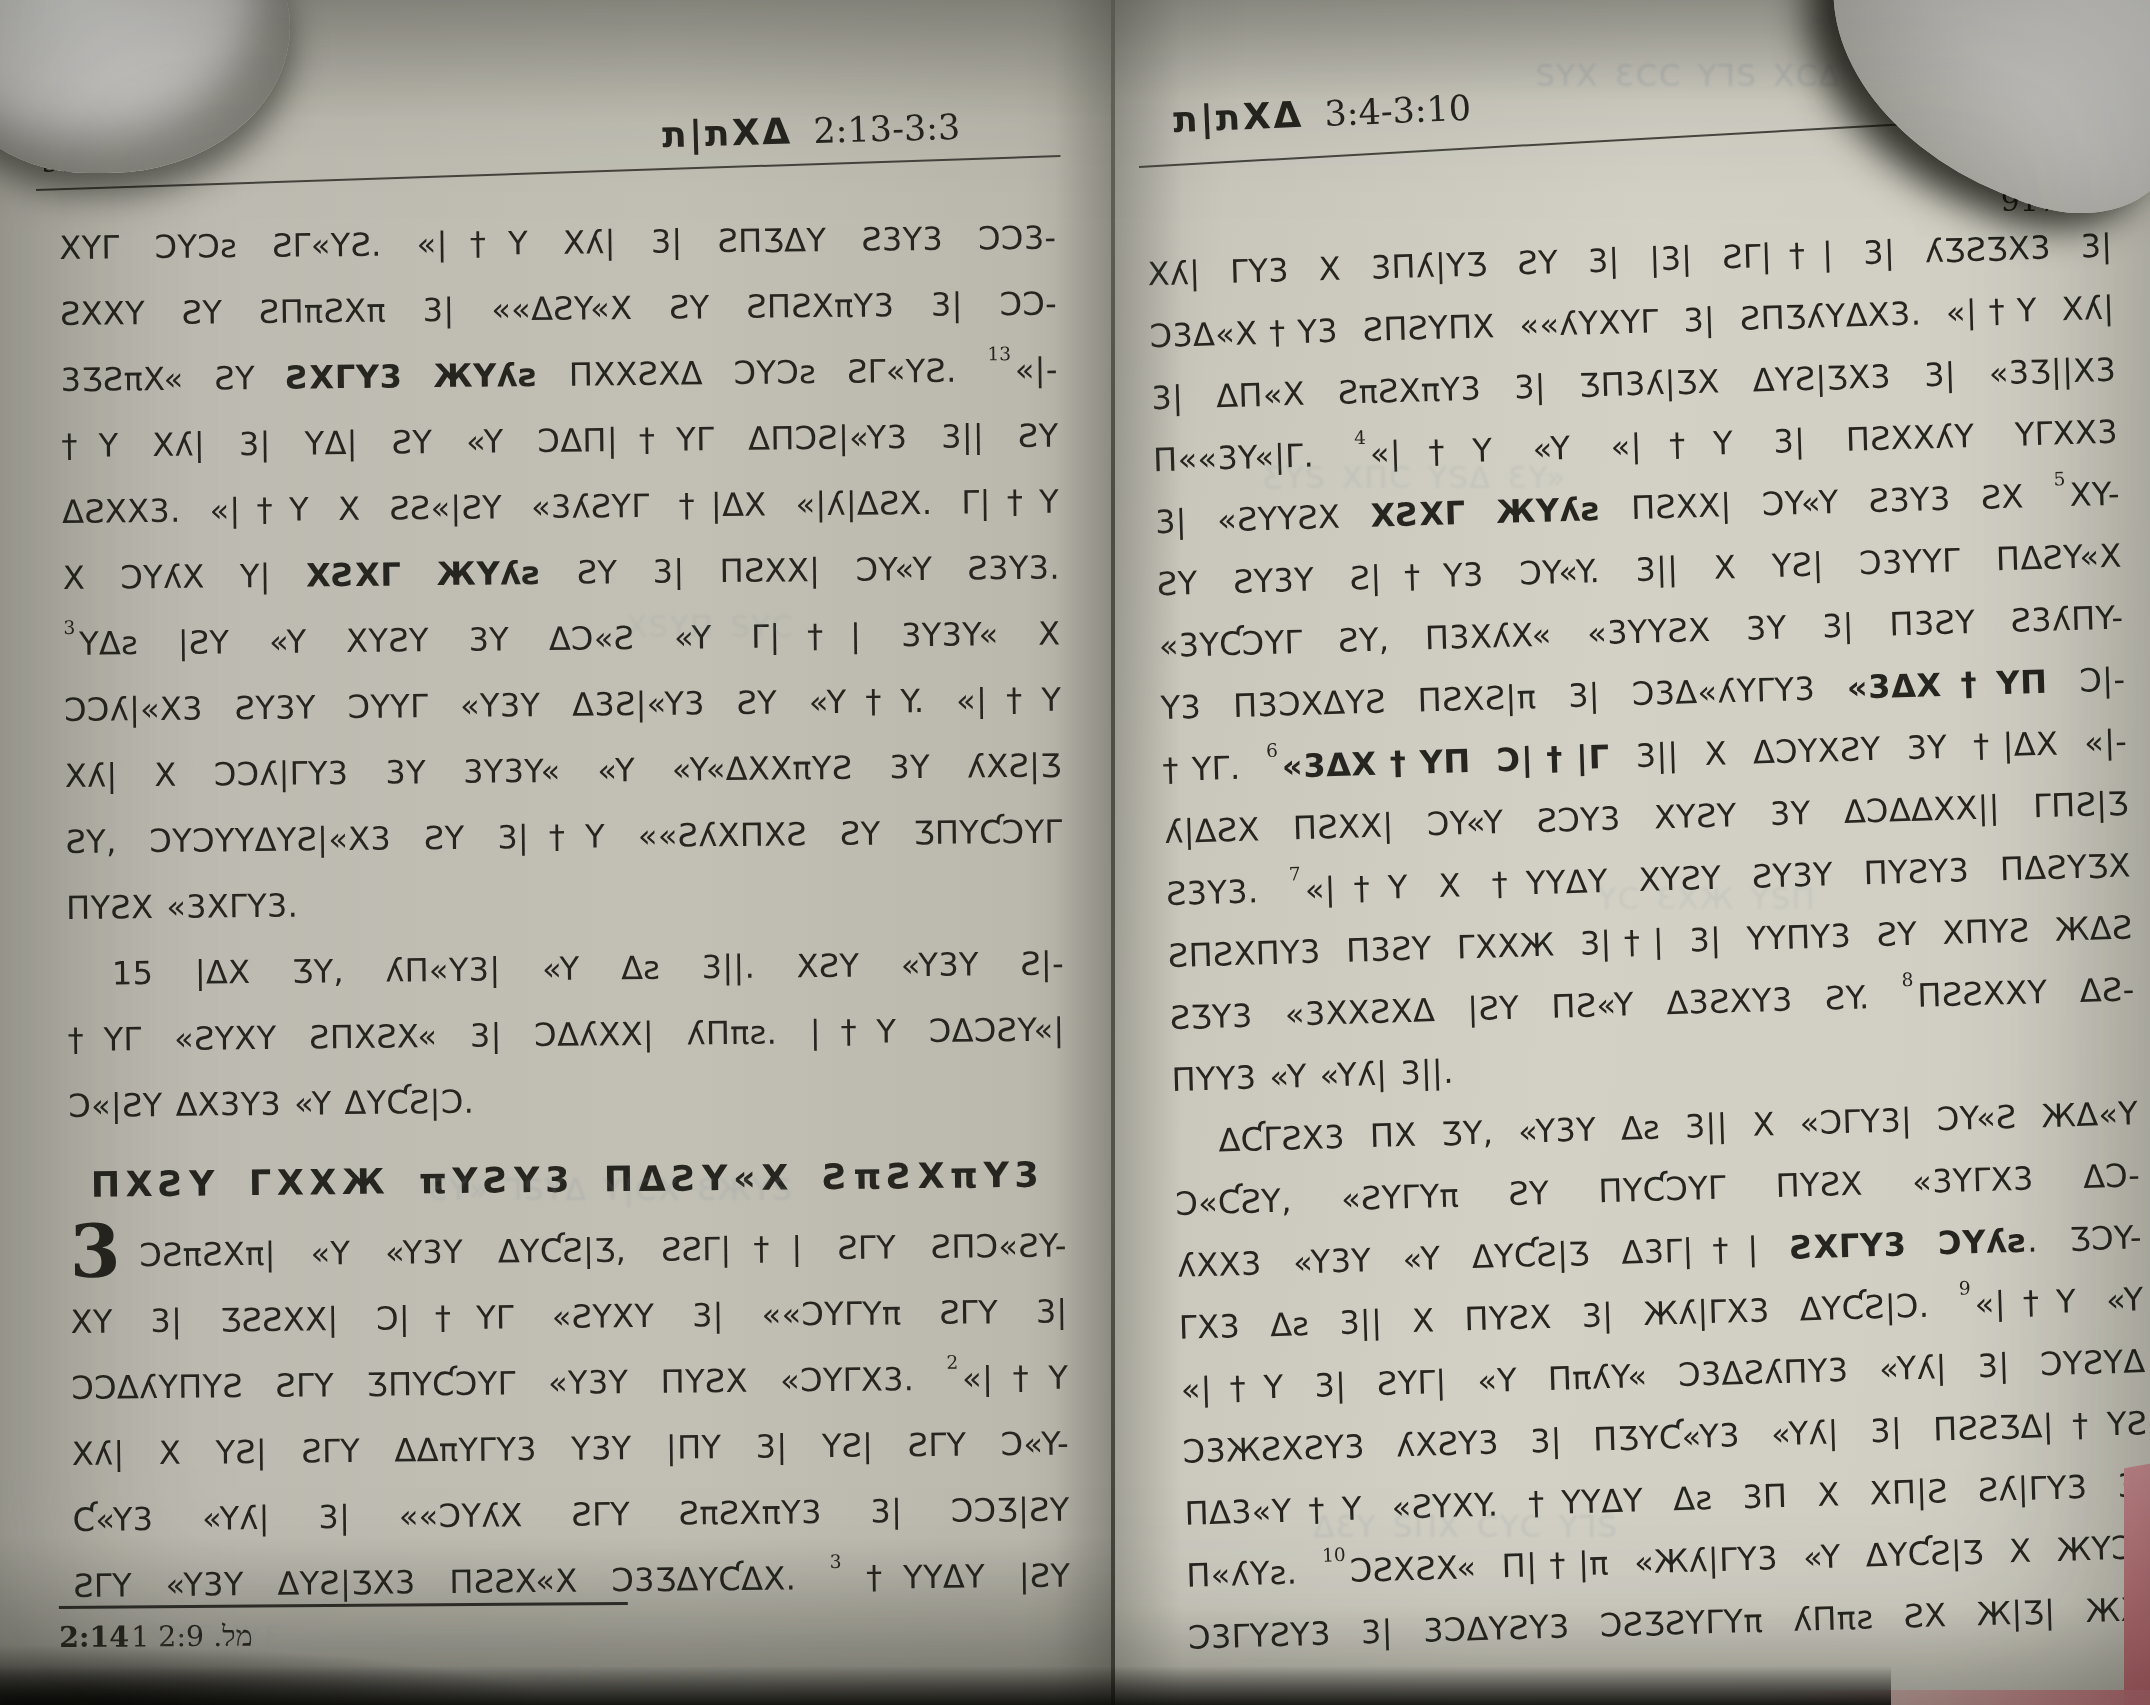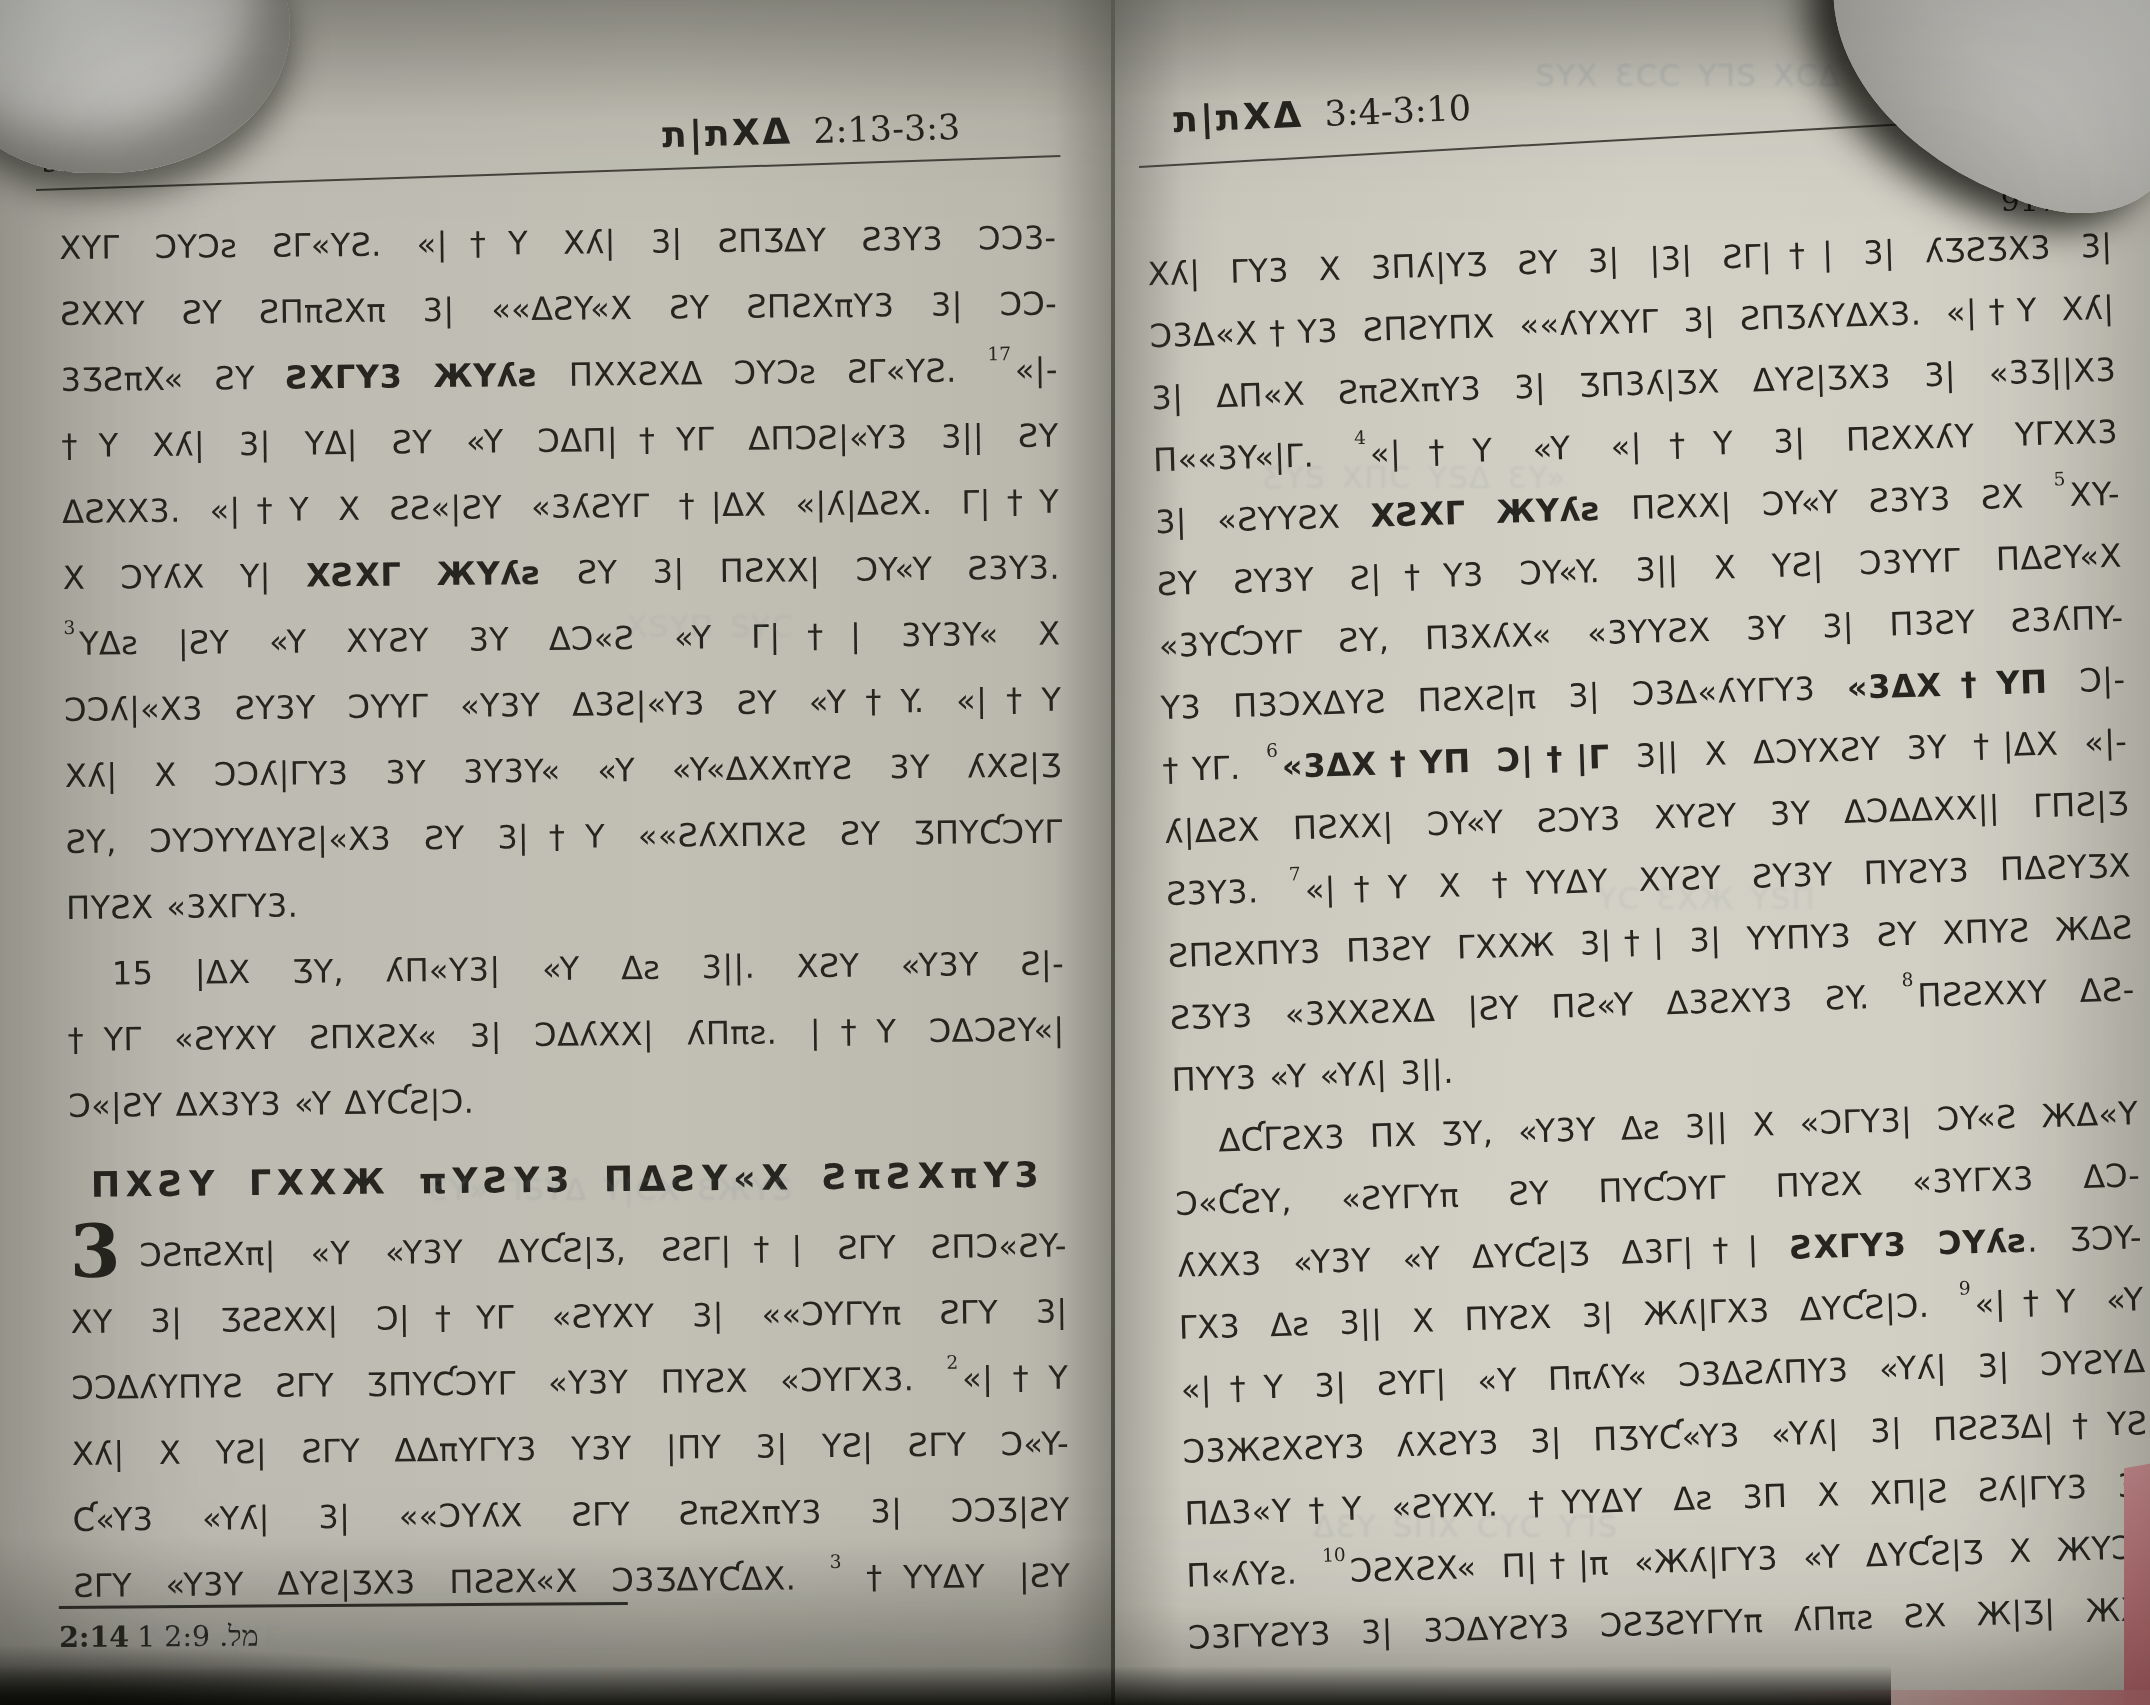--- a/index.html
+++ b/index.html
@@ -80,21 +80,21 @@
   
   .lp-body{position:absolute;left:59px;top:215px;width:997px;
     transform:rotate(-.6deg);transform-origin:left top;}
   .rp-body{position:absolute;left:54px;top:243px;width:965px;
     transform:rotate(-1.7deg);transform-origin:left center;}
 
   
   .footnote{position:absolute;left:59px;top:1604px;transform:rotate(-.4deg);}
   .fn-rule{width:569px;height:2.5px;background:#2e2d28;}
   .fn-text{margin-top:11px;font-family:"DejaVu Serif",serif;font-size:28.5px;}
-  .fn-verse{font-weight:bold;margin-right:8px;}
+  .fn-verse{font-weight:bold;margin-right:2px;}
 
   
   .bt{
     position:absolute;white-space:nowrap;
     font-size:31px;letter-spacing:1.2px;word-spacing:5px;
     color:#84909c;opacity:.20;filter:blur(1px);
     transform:scaleX(-1);
   }
   .bt-a{left:1534px;top:57px;opacity:.26;}
   .bt-b{left:427px;top:1171px;}
@@ -141,21 +141,21 @@
     <div class="lp-pagenum ink serif">916</div>
     <div class="lp-header ink">
       <span class="head-title">ת|תXΔ</span><span class="head-range">2:13-3:3</span>
     </div>
     <div class="lp-rule"></div>
 
     <div class="lp-body ink" id="lp-body">
         <div class="para">
           <div class="line">XYΓ ƆYƆƨ ƧΓ«YƧ. «|†Y Xʎ| 3| ƧΠƷΔY Ƨ3Y3 ƆƆ3-</div>
           <div class="line">ƧXXY ƧY ƧΠπƧXπ 3| ««ΔƧY«X ƧY ƧΠƧXπY3 3| ƆƆ-</div>
-          <div class="line">3ƷƧπX« ƧY <b>ƧXΓY3</b> <b>ЖYʎƨ</b> ΠXXƧXΔ ƆYƆƨ ƧΓ«YƧ. <sup>17</sup>«|-</div>
+          <div class="line">3ƷƧπX« ƧY <b>ƧXΓY3</b> <b>ЖYʎƨ</b> ΠXXƧXΔ ƆYƆƨ ƧΓ«YƧ. <sup>13</sup>«|-</div>
           <div class="line">†Y Xʎ| 3| YΔ| ƧY «Y ƆΔΠ|†YΓ ΔΠƆƧ|«Y3 3|| ƧY</div>
           <div class="line">ΔƧXX3. «|†Y X ƧƧ«|ƧY «3ʎƧYΓ †|ΔX «|ʎ|ΔƧX. Γ|†Y</div>
           <div class="line">X ƆYʎX Y| <b>XƧXΓ</b> <b>ЖYʎƨ</b> ƧY 3| ΠƧXX| ƆY«Y Ƨ3Y3.</div>
           <div class="line"><sup>3</sup>YΔƨ |ƧY «Y XYƧY 3Y ΔƆ«Ƨ «Y Γ|†| 3Y3Y« X</div>
           <div class="line">ƆƆʎ|«X3 ƧY3Y ƆYYΓ «Y3Y Δ3Ƨ|«Y3 ƧY «Y†Y. «|†Y</div>
           <div class="line">Xʎ| X ƆƆʎ|ΓY3 3Y 3Y3Y« «Y «Y«ΔXXπYƧ 3Y ʎXƧ|Ʒ</div>
           <div class="line">ƧY, ƆYƆYYΔYƧ|«X3 ƧY 3|†Y ««ƧʎXΠXƧ ƧY ƷΠYƇƆYΓ</div>
           <div class="line short">ΠYƧX «3XΓY3.</div>
         </div>
         <div class="para">

